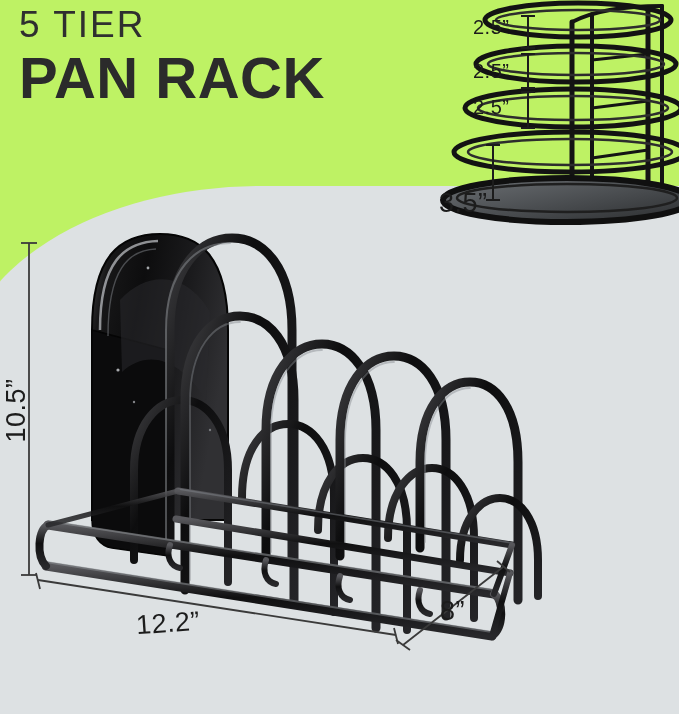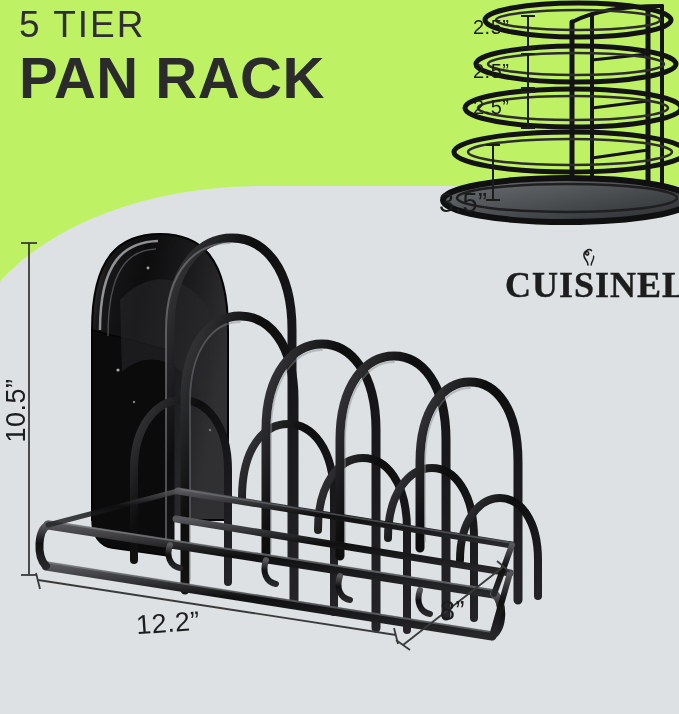--- a/index.html
+++ b/index.html
@@ -201,29 +201,20 @@
       <line x1="486" y1="145" x2="500" y2="145"></line>
       <line x1="486" y1="200" x2="500" y2="200"></line>
     </g>
   </svg>
 
   <div class="dim-label dim-top" id="label-25-a">2.5”</div>
   <div class="dim-label dim-top" id="label-25-b">2.5”</div>
   <div class="dim-label dim-top" id="label-25-c">2.5”</div>
   <div class="dim-label dim-big" id="label-35">3.5”</div>
 
-  <div id="brand">
-    <span id="brand-steam">
-      <svg width="26" height="20" viewBox="0 0 26 20">
-        <path d="M13 19 C13 14 8 13 9 8 C9.6 4.6 13.5 4.4 13.6 7.4 C13.7 9.6 10.6 9.6 10.7 7 C10.8 4.2 14.6 2.2 16.4 4.6" fill="none" stroke="#1d1d1d" stroke-width="1.6" stroke-linecap="round"></path>
-        <path d="M16.2 19 C16.4 15 19.4 13.4 18.6 10.2" fill="none" stroke="#1d1d1d" stroke-width="1.4" stroke-linecap="round"></path>
-      </svg>
-    </span>
-    <div id="brand-name">CUISINEL</div>
-  </div>
 
   <svg class="overlay" id="product-svg" viewBox="0 0 679 714">
     <defs>
       <linearGradient id="panGrad" x1="0" y1="0" x2="1" y2="0.4">
         <stop offset="0%" stop-color="#4a4a4c"></stop>
         <stop offset="14%" stop-color="#171718"></stop>
         <stop offset="38%" stop-color="#0d0d0e"></stop>
         <stop offset="68%" stop-color="#1b1b1d"></stop>
         <stop offset="100%" stop-color="#303033"></stop>
       </linearGradient>

